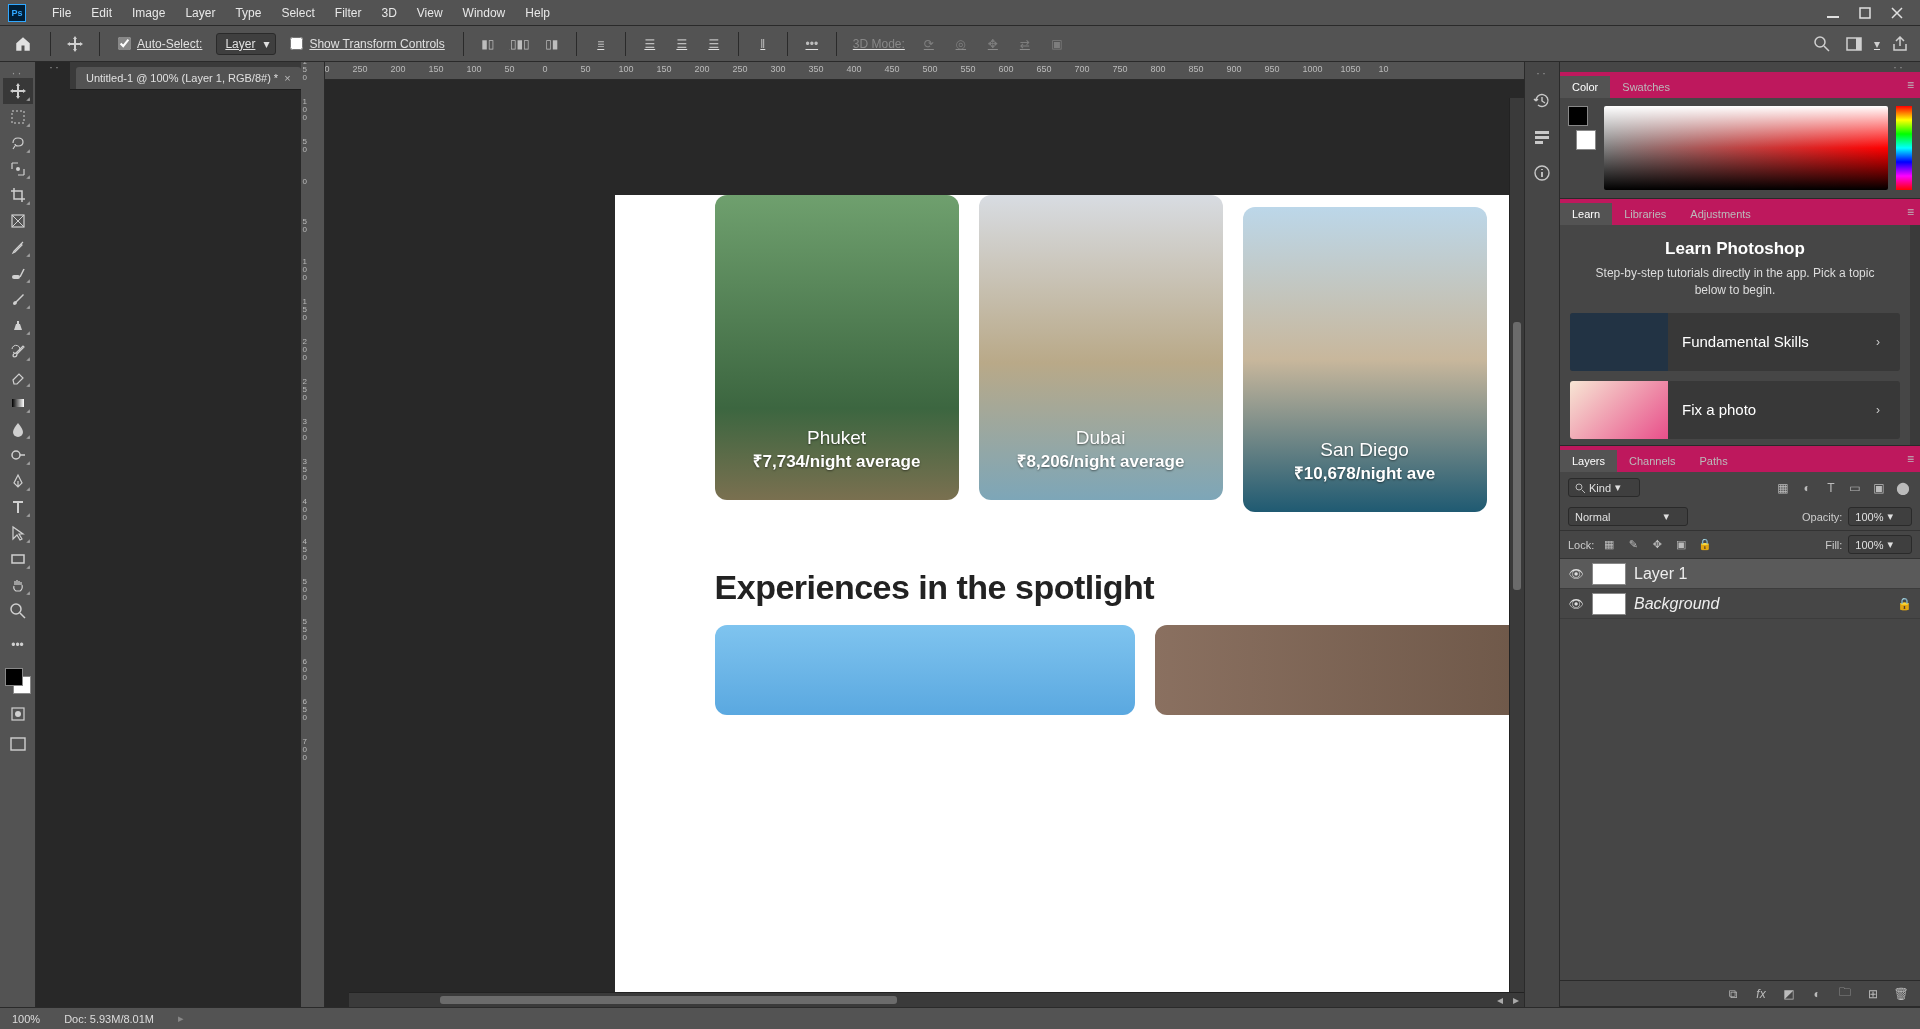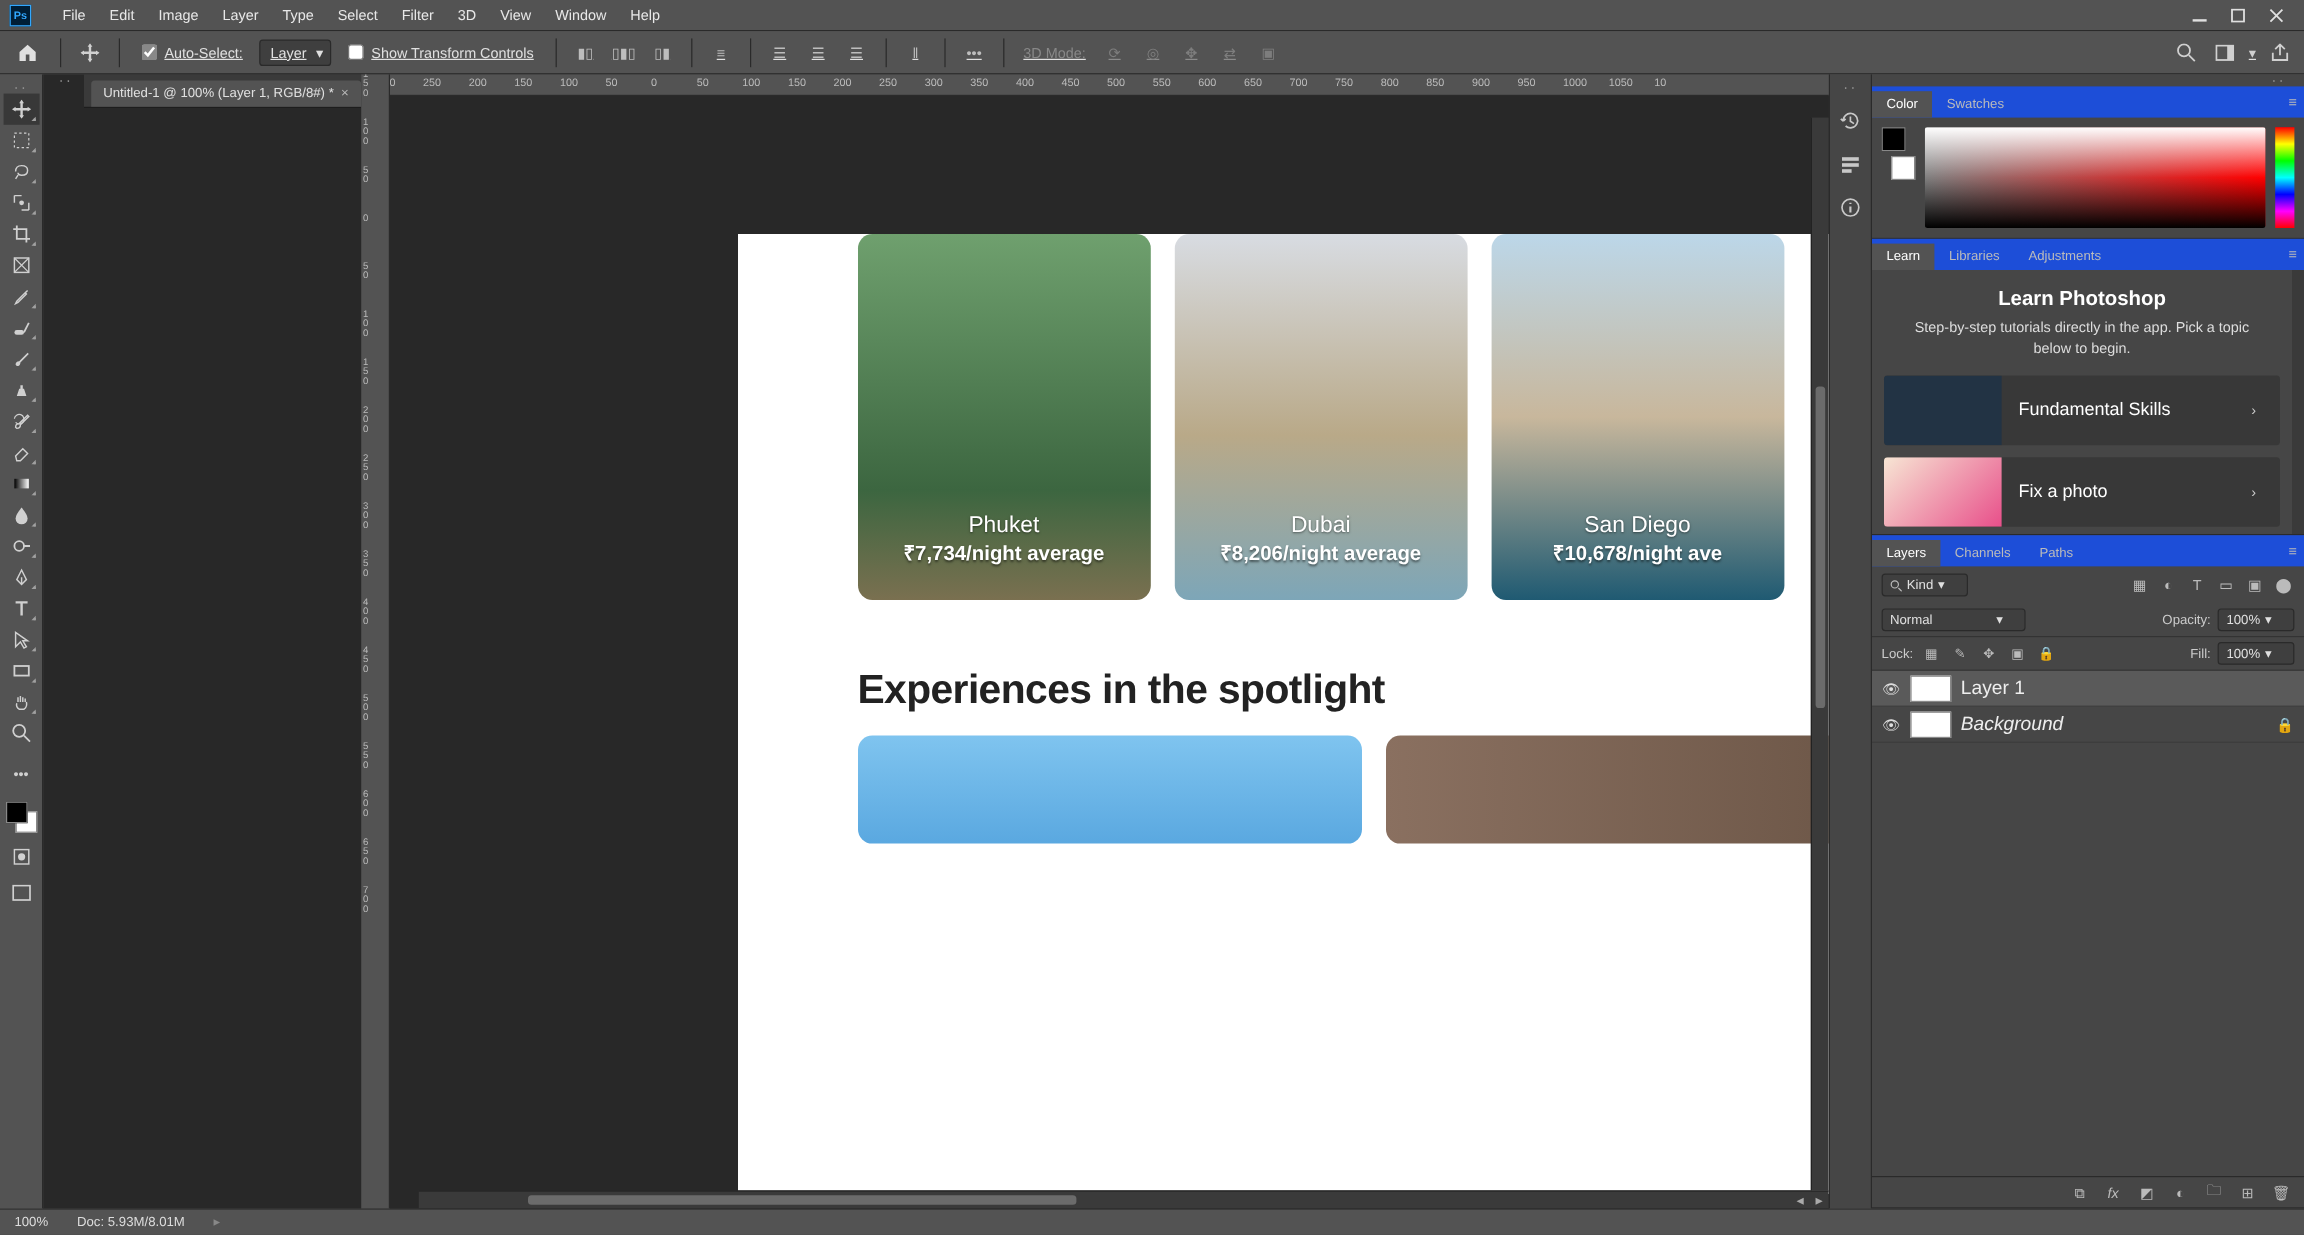--- a/index.html
+++ b/index.html
@@ -48,21 +48,21 @@
 .canvas-col { flex:1; display:flex; flex-direction:column; }
 .ruler-h { height: 18px; background: #535353; border-bottom:1px solid #2a2a2a; position:relative; overflow:hidden; font-size:9px; color:#bbb; }
 .ruler-h .tick { position:absolute; top:2px; }
 .canvaswrap { flex:1; background:#282828; overflow:hidden; position:relative; }
 .artboard { position:absolute; left:290px; top:115px; width:1050px; height:800px; background:#fff; color:#222; overflow:hidden; }
 .artboard h2 { font-size:34px; font-weight:700; color:#222; margin: 38px 0 18px 100px; letter-spacing:-0.5px; }
 .cards { display:flex; gap:20px; margin-left:100px; }
 .card { width:244px; height:305px; border-radius:12px; position:relative; display:flex; flex-direction:column; justify-content:flex-end; align-items:center; padding-bottom:28px; color:#fff; background:#9abf9a; }
 .card.c1 { background: linear-gradient(180deg,#6fa06e 0%,#3c6640 70%,#7a7050 100%); }
 .card.c2 { background: linear-gradient(180deg,#d8dce2 0%, #b9a988 55%, #7da6b8 100%); }
-.card.c3 { background: linear-gradient(180deg,#bcd7e9 0%, #c8b79c 50%, #1f5a72 100%); }
+.card.c3 { background: linear-gradient(180deg,#bcd7e9 0%, #c8b79c 50%, #1f5a72 100%); margin-top: 12px; }
 .card-title { font-size:19px; font-weight:400; text-shadow:0 1px 2px rgba(0,0,0,.5); }
 .card-sub { font-size:17px; font-weight:600; text-shadow:0 1px 2px rgba(0,0,0,.5); }
 .exp-cards { display:flex; gap:20px; margin-left:100px; }
 .exp-card { height:90px; border-radius:12px; }
 .exp-card.e1 { width:420px; background:linear-gradient(180deg,#7fc4ef,#5aa8e0); }
 .exp-card.e2 { width:420px; background:linear-gradient(90deg,#8a7060,#6b5546); }
 
 .canvas-scrollbar-h { position:absolute; bottom:0; left:24px; right:0; height:15px; background:#3a3a3a; border-top:1px solid #222; display:flex; }
 .sb-track { flex:1; position:relative; }
 .sb-thumb-h { position:absolute; left:8%; width:40%; top:3px; bottom:3px; background:#6b6b6b; border-radius:3px; }
@@ -71,21 +71,21 @@
 .sb-thumb-v { position:absolute; top:25%; height:30%; left:3px; right:3px; background:#6b6b6b; border-radius:3px; }
 
 
 .middock { width: 36px; background: #464646; border-left:1px solid #2a2a2a; border-right:1px solid #2a2a2a; display:flex; flex-direction:column; align-items:center; padding-top:6px; gap:10px; }
 .middock .collapse-grip { width:30px; }
 .mid-icon { width:26px; height:26px; display:flex; align-items:center; justify-content:center; color:#c8c8c8; }
 
 
 .rightcol { width: 360px; background: #464646; display:flex; flex-direction:column; }
 .panel { border-bottom:1px solid #2a2a2a; display:flex; flex-direction:column; }
-.panel-tabs { display:flex; background:#1d4ed8; height:26px; align-items:flex-end; position:relative; }
+.panel-tabs { display:flex; background:#be185d; height:26px; align-items:flex-end; position:relative; }
 .ptab { padding:5px 12px; font-size:11px; color:#bbb; }
 .ptab.active { color:#fff; background:#535353; }
 .panel-menu { position:absolute; right:6px; top:6px; color:#bbb; }
 
 .color-body { display:flex; height:100px; padding:8px; gap:8px; background:#464646; }
 .color-swatches-pair { width:28px; position:relative; }
 .csw-fore { position:absolute; left:0; top:0; width:20px; height:20px; background:#000; border:1px solid #888; }
 .csw-back { position:absolute; right:0; bottom:40px; width:20px; height:20px; background:#fff; border:1px solid #888; }
 .color-spectrum { flex:1; background: linear-gradient(to bottom, rgba(255,255,255,1), rgba(255,255,255,0) 50%, rgba(0,0,0,0) 50%, rgba(0,0,0,1)), linear-gradient(to right, #808080, #ff0000); border-radius:2px; }
 .hue-strip { width:16px; background: linear-gradient(180deg, #ff0000, #ffff00, #00ff00, #00ffff, #0000ff, #ff00ff, #ff0000); }

